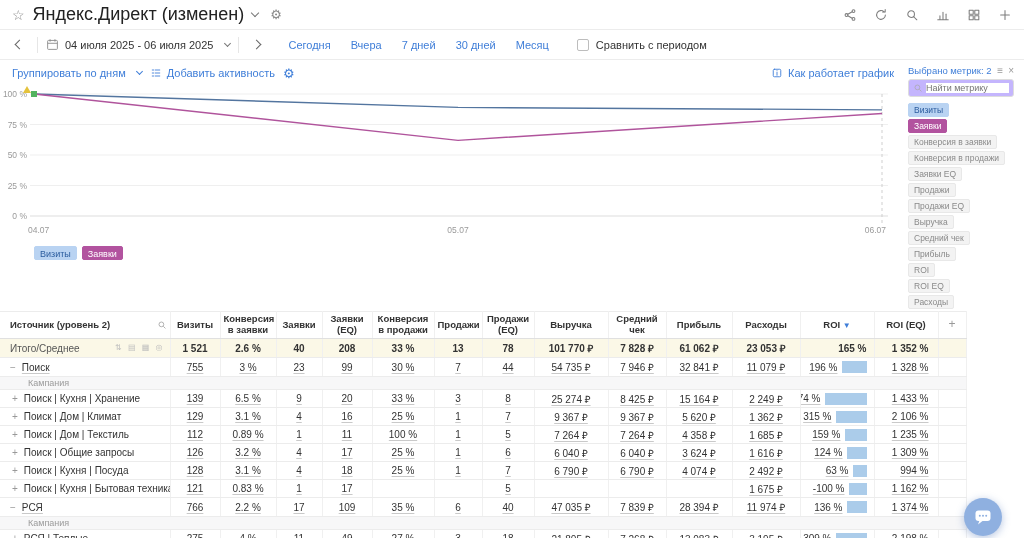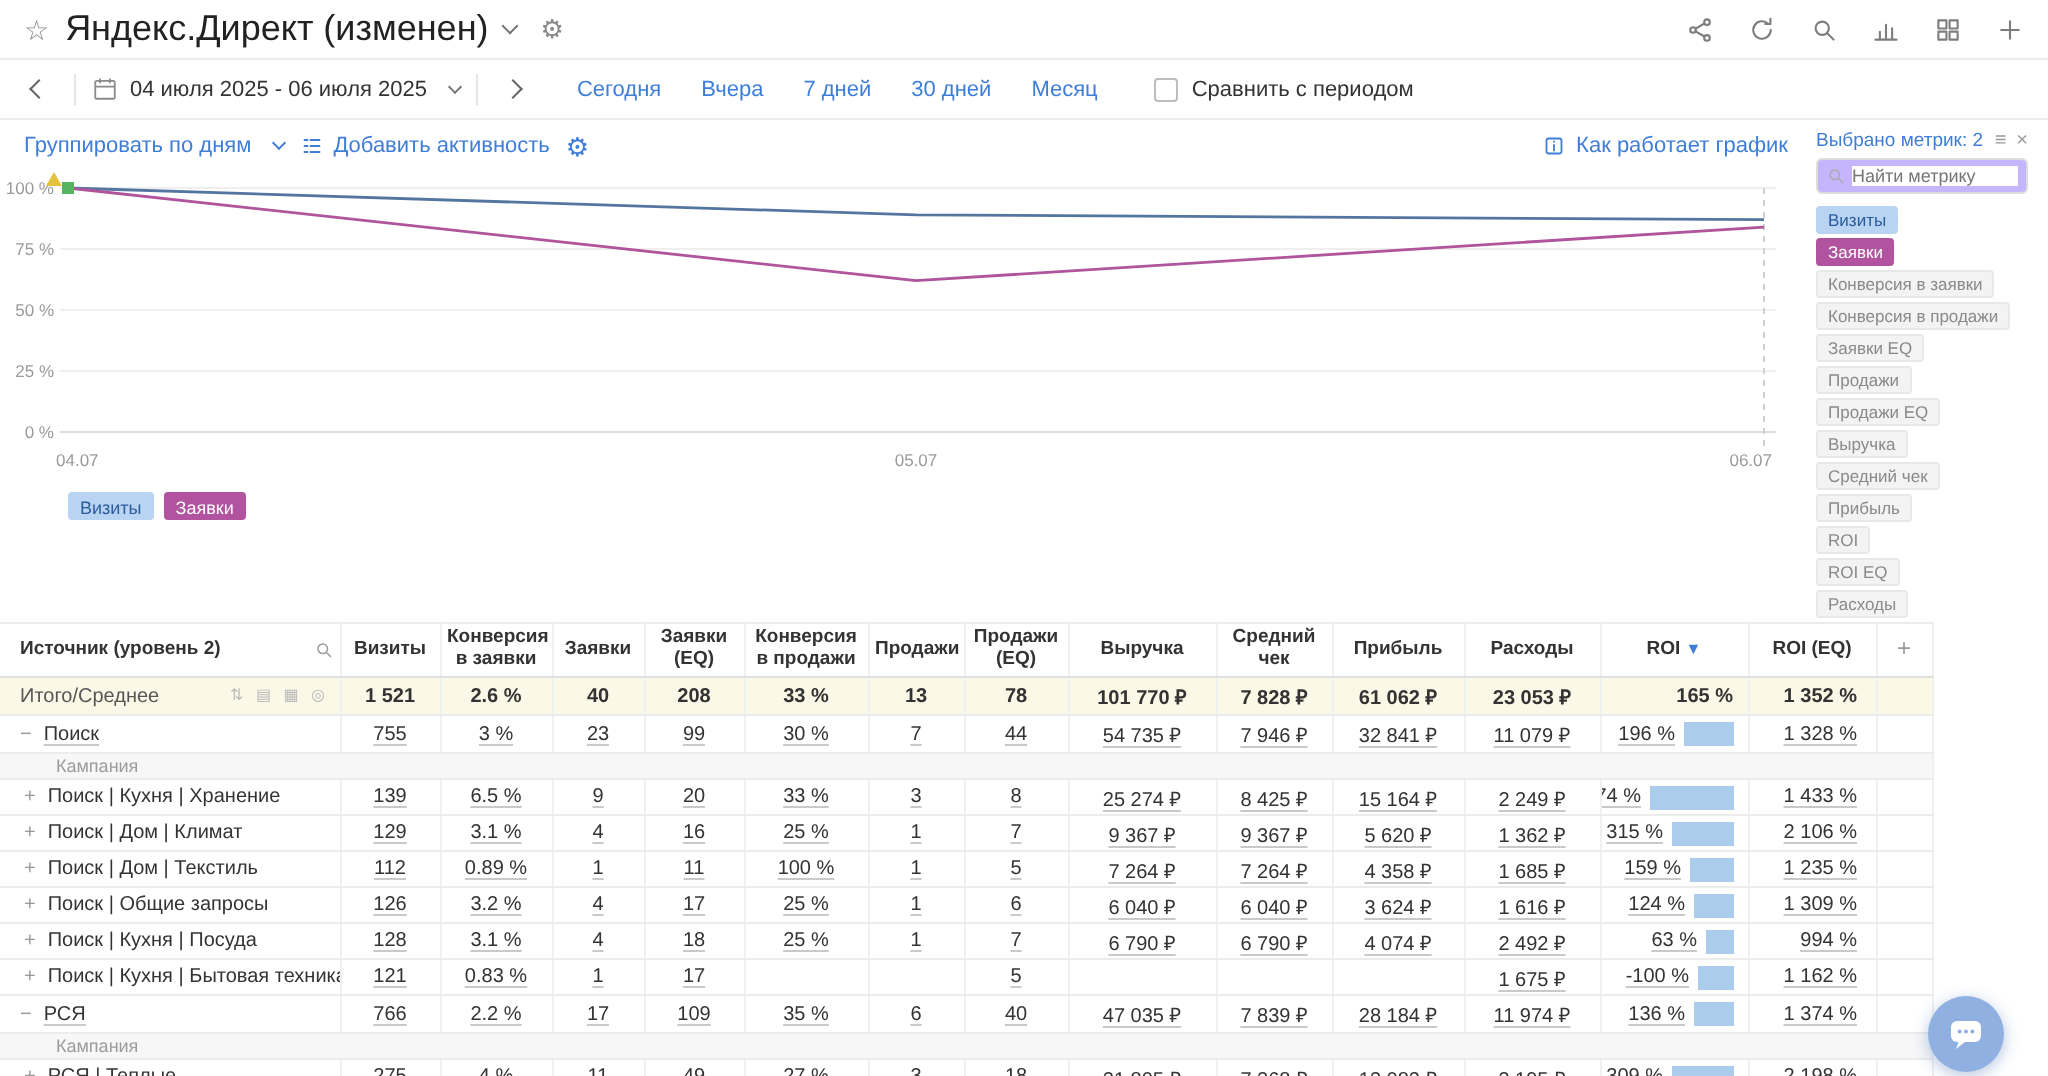--- a/index.html
+++ b/index.html
@@ -471,21 +471,21 @@
         <td class="td-label"><span class="exp">−</span><span class="lnk">РСЯ</span></td>
         <td><span class="lnk">766</span></td>
         <td><span class="lnk">2.2 %</span></td>
         <td><span class="lnk">17</span></td>
         <td><span class="lnk">109</span></td>
         <td><span class="lnk">35 %</span></td>
         <td><span class="lnk">6</span></td>
         <td><span class="lnk">40</span></td>
         <td><span class="lnk">47 035 ₽</span></td>
         <td><span class="lnk">7 839 ₽</span></td>
-        <td><span class="lnk">28 184 ₽</span></td>
+        <td><span class="lnk">28 394 ₽</span></td>
         <td><span class="lnk">11 974 ₽</span></td>
         <td>
           <div class="roiwrap">
             <span class="lnk">136 %</span>
             <span class="roi-bar" style="width:20px"></span>
           </div>
         </td>
         <td class="td-right"><span class="lnk">1 374 %</span></td>
         <td></td>
       </tr>

